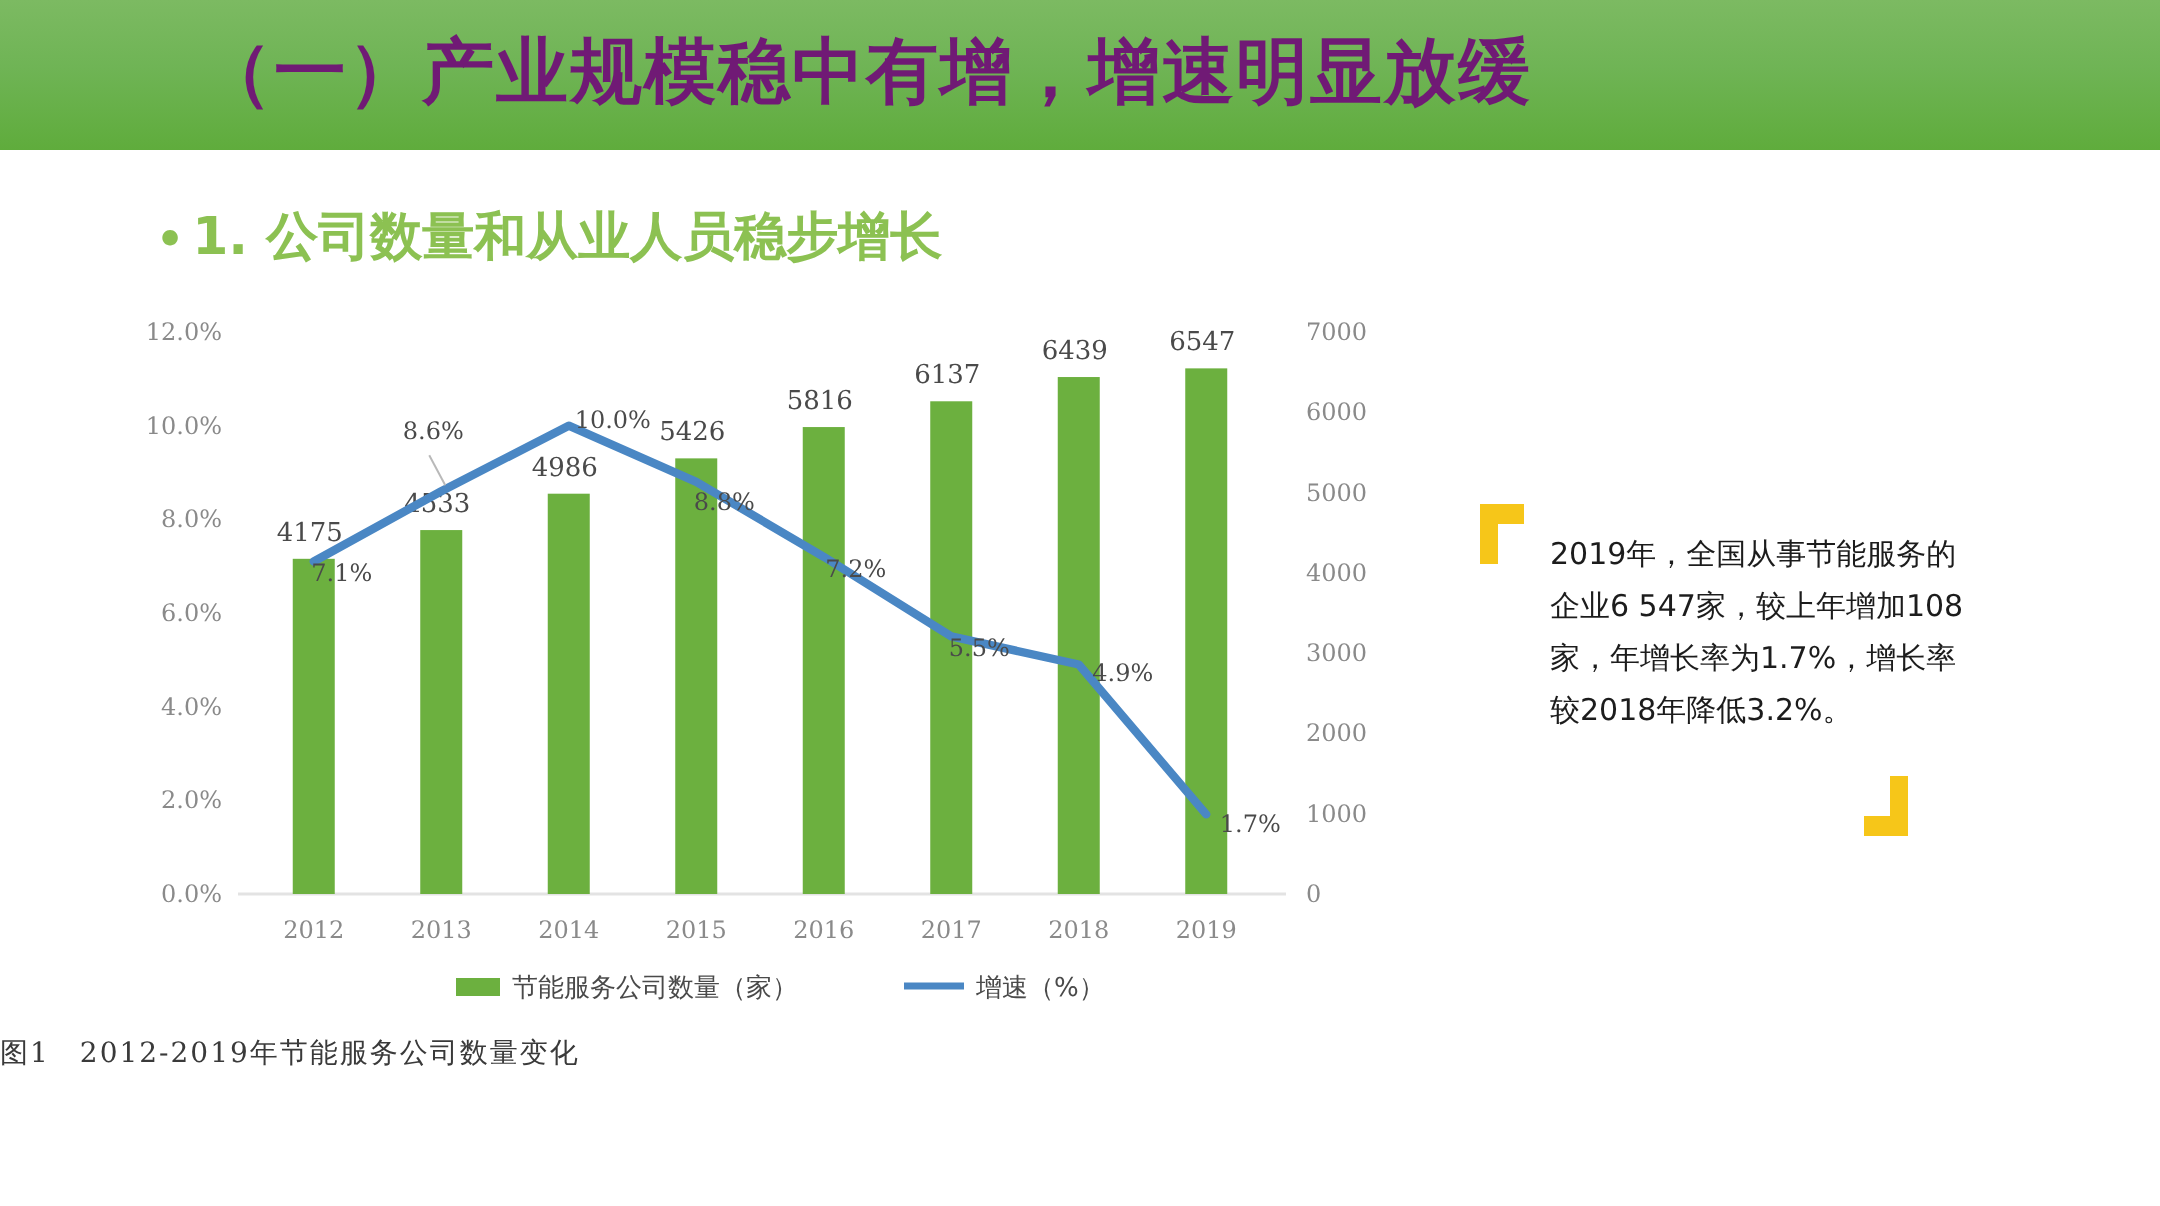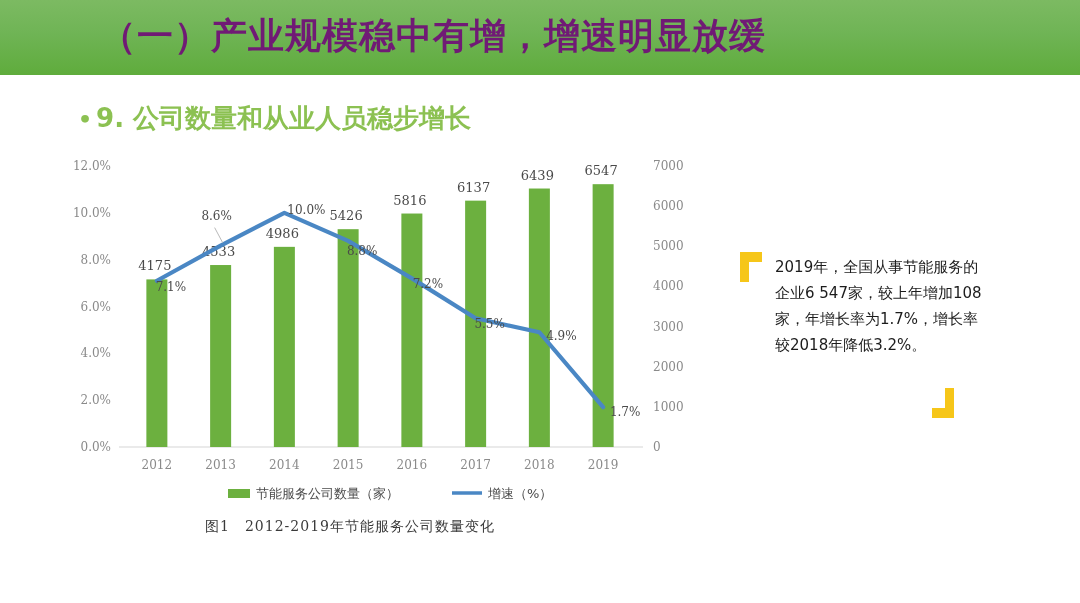--- a/index.html
+++ b/index.html
@@ -27,55 +27,55 @@
     font-size:26px;font-weight:bold;color:#8cc152;
     white-space:nowrap;
     font-family:"DejaVu Sans","Liberation Sans",sans-serif;
   }
   .subtitle .bullet{color:#8cc152;font-size:22px;margin-right:4px;}
   
   .chart-area{position:absolute;left:0;top:150px;width:700px;height:360px;}
   .chart-svg{display:block;}
   .caption{
     position:absolute;left:0;top:518px;width:700px;
-    text-align:center;font-size:14px;color:#3a3a3a;
+    text-align:left;font-size:14px;color:#3a3a3a;
     font-family:"DejaVu Serif","Liberation Serif",serif;
     letter-spacing:1px;
   }
   
   .note-block{position:absolute;left:735px;top:248px;width:250px;height:185px;}
   .quote-open,.quote-close{position:absolute;width:22px;height:30px;}
   .quote-open{left:5px;top:4px;}
   .quote-close{left:197px;top:140px;transform:rotate(180deg);}
   .quote-open::before,.quote-close::before{
     content:"";position:absolute;left:0;top:0;width:22px;height:10px;background:#f6c619;
   }
   .quote-open::after,.quote-close::after{
     content:"";position:absolute;left:0;top:0;width:9px;height:30px;background:#f6c619;
   }
   .note-text{
-    position:absolute;left:40px;top:6px;width:212px;
+    position:absolute;left:40px;top:16px;width:212px;
     font-size:15px;line-height:26px;color:#1c1c1c;
     font-family:"DejaVu Sans","Liberation Sans",sans-serif;
   }
   
   text{font-family:"DejaVu Serif","Liberation Serif",serif;}
   .ax-label{fill:#8a8a8a;font-size:12px;}
   .val-label{fill:#4a4a4a;font-size:13px;}
   .pct-label{fill:#4a4a4a;font-size:12px;}
   .legend-label{fill:#4a4a4a;font-size:13px;font-family:"DejaVu Sans","Liberation Sans",sans-serif;}
 </style>
 </head>
 <body>
 
 <div class="header-band"></div>
 <div class="header-title">（一）产业规模稳中有增，增速明显放缓</div>
 
 <div class="subtitle">
-  <span class="bullet">•</span><span>9. 公司数量和从业人员稳步增长</span>
+  <span class="bullet">•</span><span>1. 公司数量和从业人员稳步增长</span>
 </div>
 
 <div class="chart-area">
   <svg id="chart" class="chart-svg" width="700" height="360" viewBox="0 0 700 360">
       <text x="111" y="301" class="ax-label" text-anchor="end">0.0%</text>
       <text x="111" y="254.16666666666669" class="ax-label" text-anchor="end">2.0%</text>
       <text x="111" y="207.33333333333334" class="ax-label" text-anchor="end">4.0%</text>
       <text x="111" y="160.5" class="ax-label" text-anchor="end">6.0%</text>
       <text x="111" y="113.66666666666669" class="ax-label" text-anchor="end">8.0%</text>
       <text x="111" y="66.83333333333331" class="ax-label" text-anchor="end">10.0%</text>

